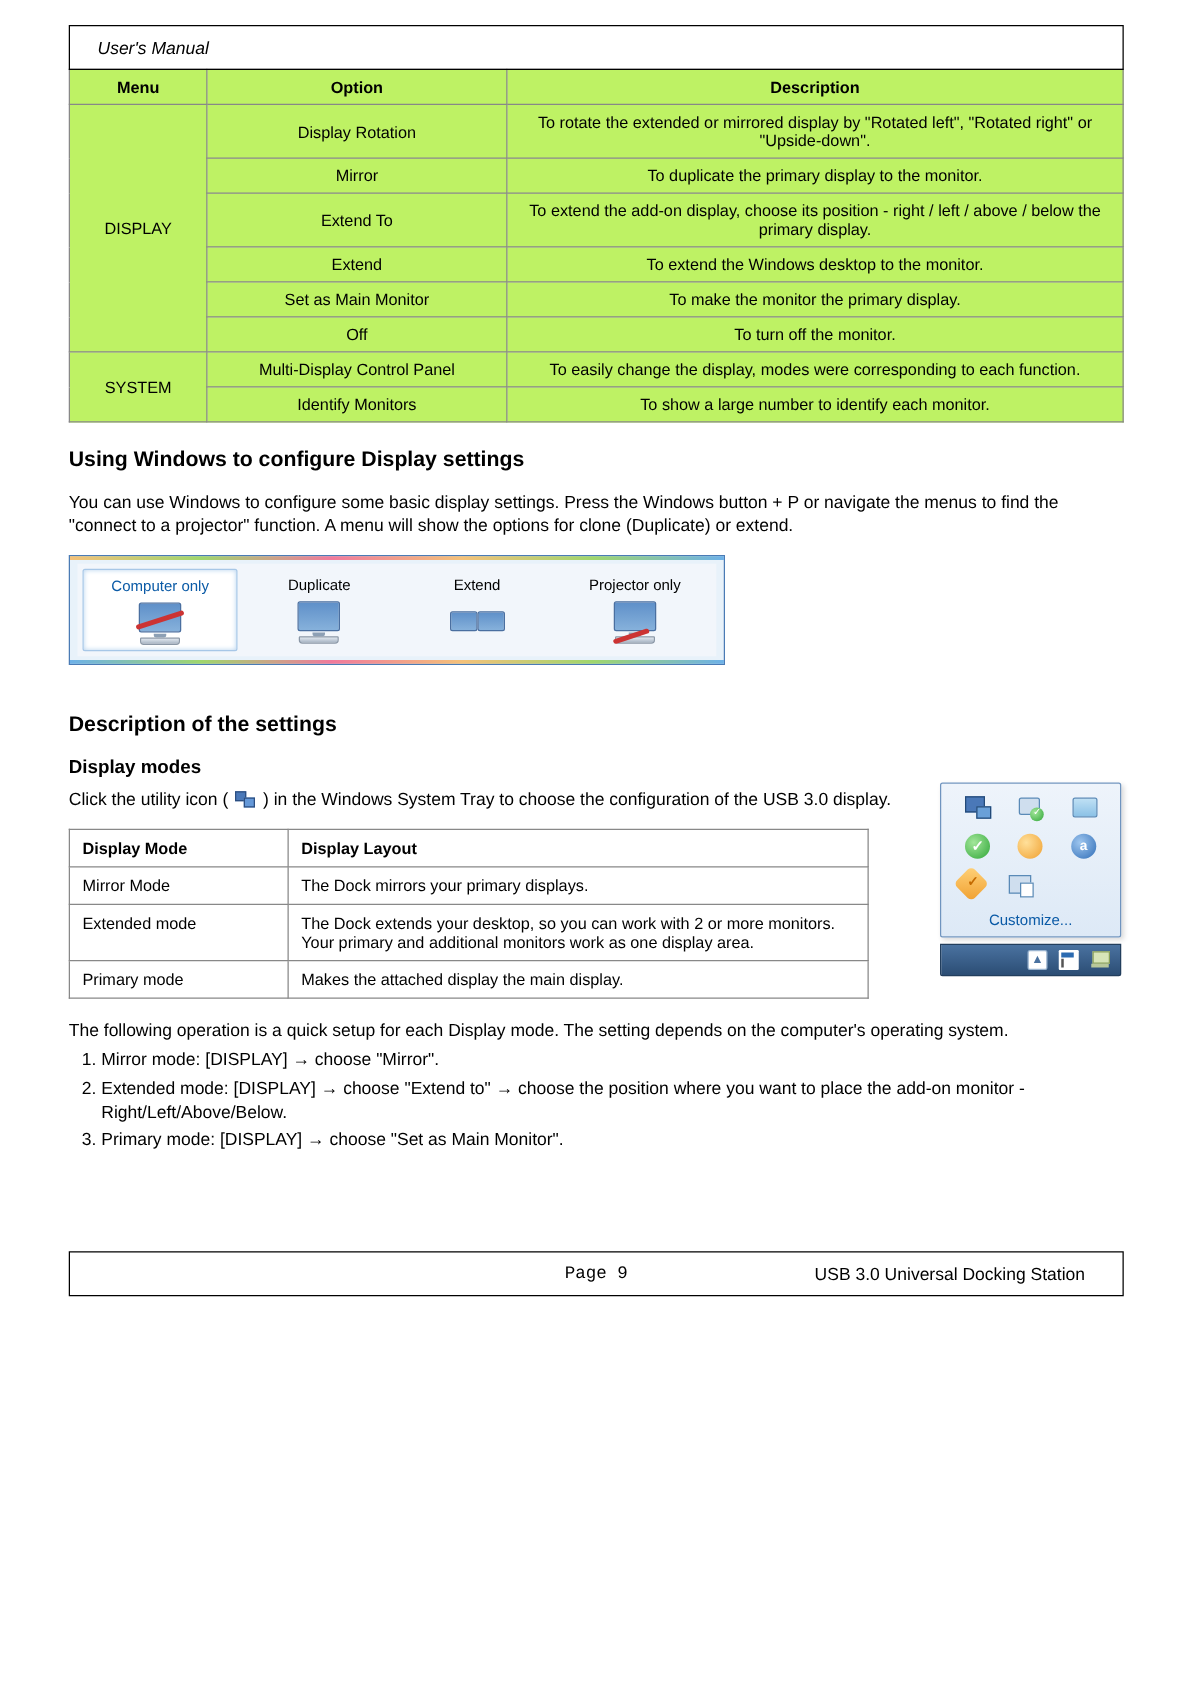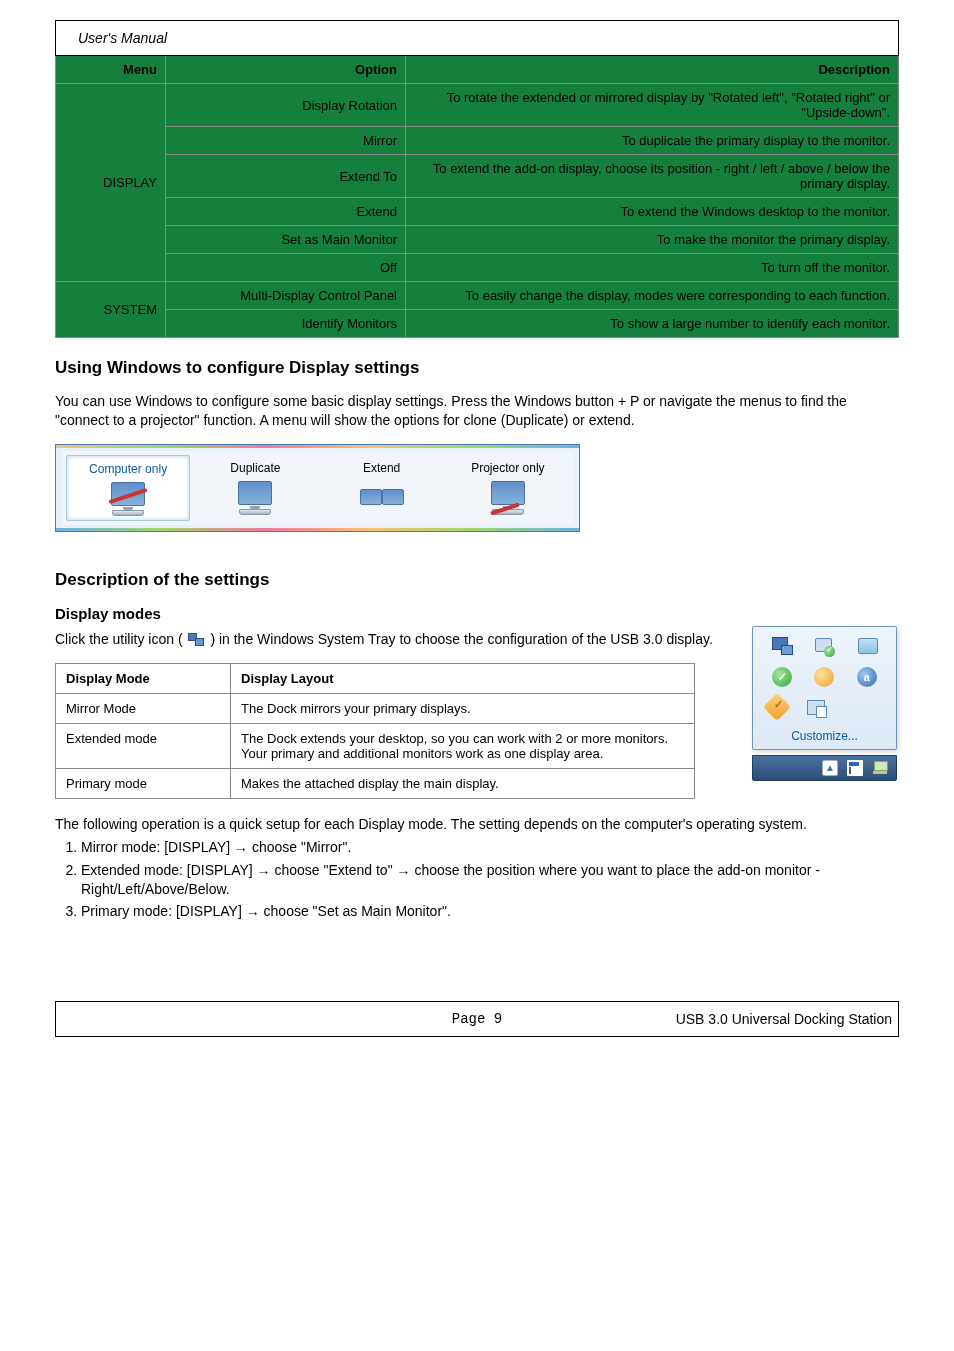--- a/index.html
+++ b/index.html
@@ -33,23 +33,23 @@
 
   table.opts {
     border-collapse: collapse;
     width: 100%;
     margin-top: -1px;
     font-size: 13px;
   }
   table.opts th, table.opts td {
     border: 1px solid #888;
     padding: 6px 8px;
-    text-align: right;
+    text-align: center;
     vertical-align: middle;
-    background: #15803d;
+    background: #bef264;
   }
   table.opts th {
     font-weight: bold;
   }
   .col-menu { width: 110px; }
   .col-opt { width: 240px; }
 
   p.para {
     margin: 14px 0;
     line-height: 1.35;
@@ -199,21 +199,21 @@
     height: 36px;
     width: 100%;
     display: flex;
     align-items: center;
     position: relative;
     margin-top: 80px;
     font-size: 14px;
   }
   .footer-box .fl { position:absolute; left:14px; }
   .footer-box .fc { position:absolute; left:0; right:0; text-align:center;font-family:Liberation Mono, monospace; }
-  .footer-box .fr { position:absolute; right:6px; }
+  .footer-box .fr { position:absolute; right:30px; }
   .sp { margin-top: 10px; }
   .tic-gr-mon {position:relative;}
   .tic-gr-mon::before{content:'';position:absolute;width:15px;height:12px;left:2px;top:3px;background:#cfdeee;border:1px solid #5a8ab7;border-radius:2px;}
   .tic-gr-mon .badge{position:absolute;width:11px;height:11px;right:0;bottom:0;background:radial-gradient(circle at 35% 35%,#a2e69a,#2fa637);border-radius:50%;}
   .tic-gr-mon .badge::after{content:'✓';color:#fff;font-size:8px;position:absolute;left:2px;top:-1px;}
 </style>
 </head>
 <body>
 
 <div class="page">

